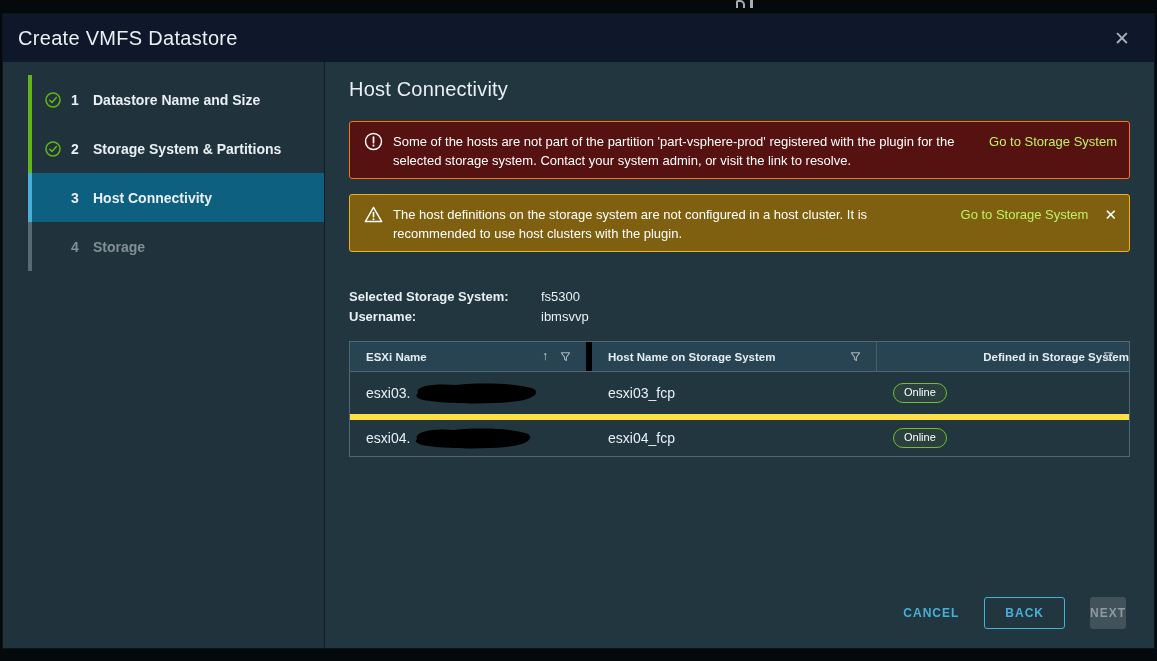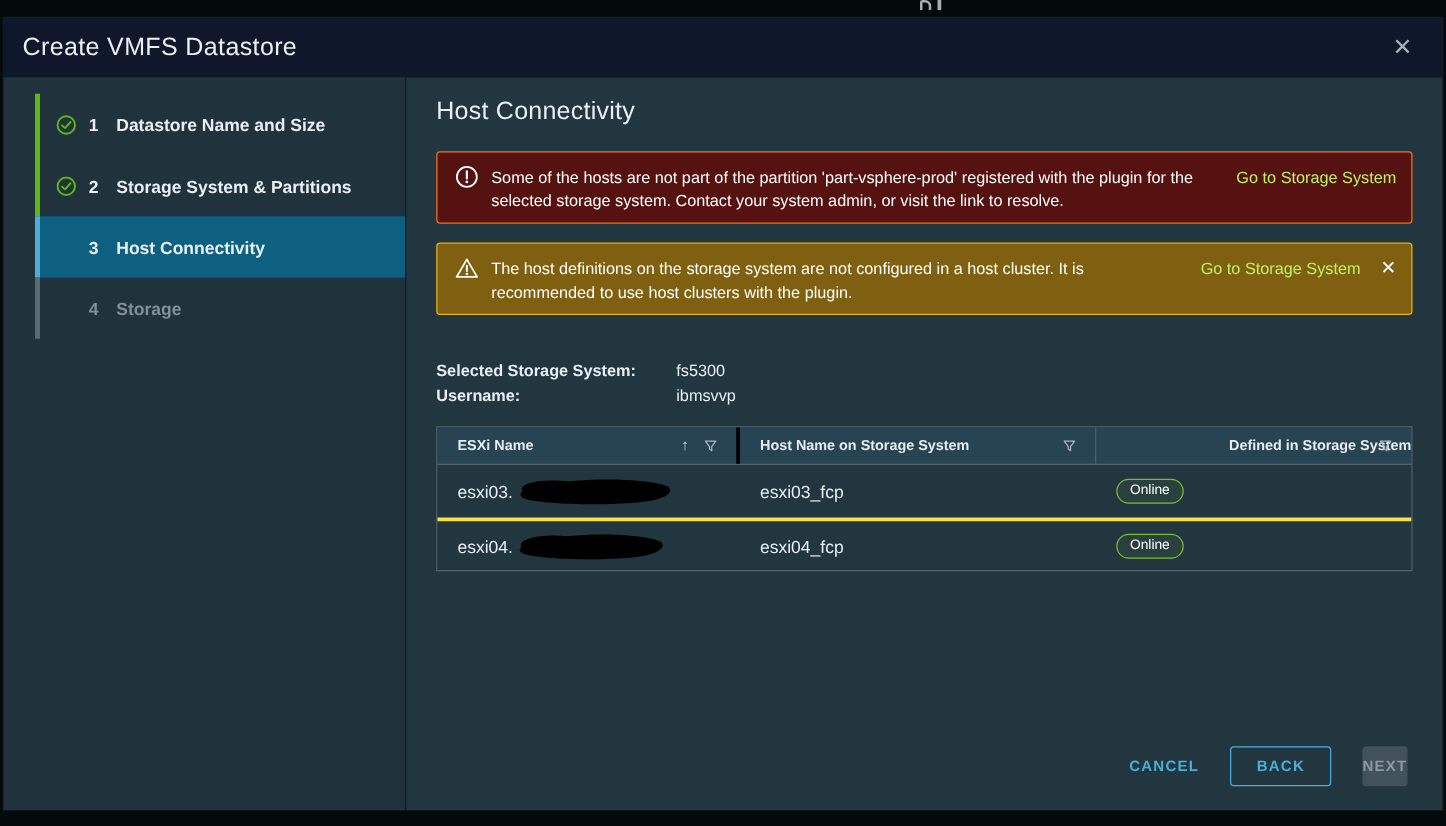--- a/index.html
+++ b/index.html
@@ -81,28 +81,28 @@
   .frow { display:flex; font-size:13px; line-height:20px; color:#e9eff3; }
   .flabel { width:192px; font-weight:700; }
 
   
   .htable { margin-top:14px; border:1px solid #51676f; }
   .thead { display:flex; height:30px; background:#284351; border-bottom:1px solid #51676f; }
   .th {
     position:relative; display:flex; align-items:center; padding-left:16px;
     font-size:11.5px; font-weight:700; color:#e4edf1; cursor:pointer;
   }
-  .th.c1 { width:242px; border-right:3px solid #000000; }
+  .th.c1 { width:242px; border-right:6px solid #000000; }
   .th.c2 { width:285px; border-right:1px solid #4a5e68; }
   .th.c3 { flex:1;justify-content:flex-end; }
   .sort { position:absolute; right:38px; top:7px; font-size:12px; font-weight:400; color:#cdd8dd; }
   .funnel { position:absolute; right:15px; top:9px; width:11px; height:11px; cursor:pointer; }
 
   .trow { display:flex; height:42px; align-items:center; background:#22363f; }
-  .trow + .trow { border-top:3px solid #fde047; }
+  .trow + .trow { border-top:6px solid #fde047; }
   .td { padding-left:16px; font-size:14px; color:#e9eff3; display:flex; align-items:center; height:100%; }
   .td.c1 { width:242px; }
   .td.c2 { width:285px; }
   .td.c3 { flex:1; }
   .redact { margin-left:2px; display:inline-flex; }
   .pill {
     display:inline-block; border:1px solid #7cba2e; border-radius:10px;
     padding:2px 10px 3px; font-size:11px; color:#ffffff;
     background:rgba(124,186,46,.08); line-height:13px;
   }

